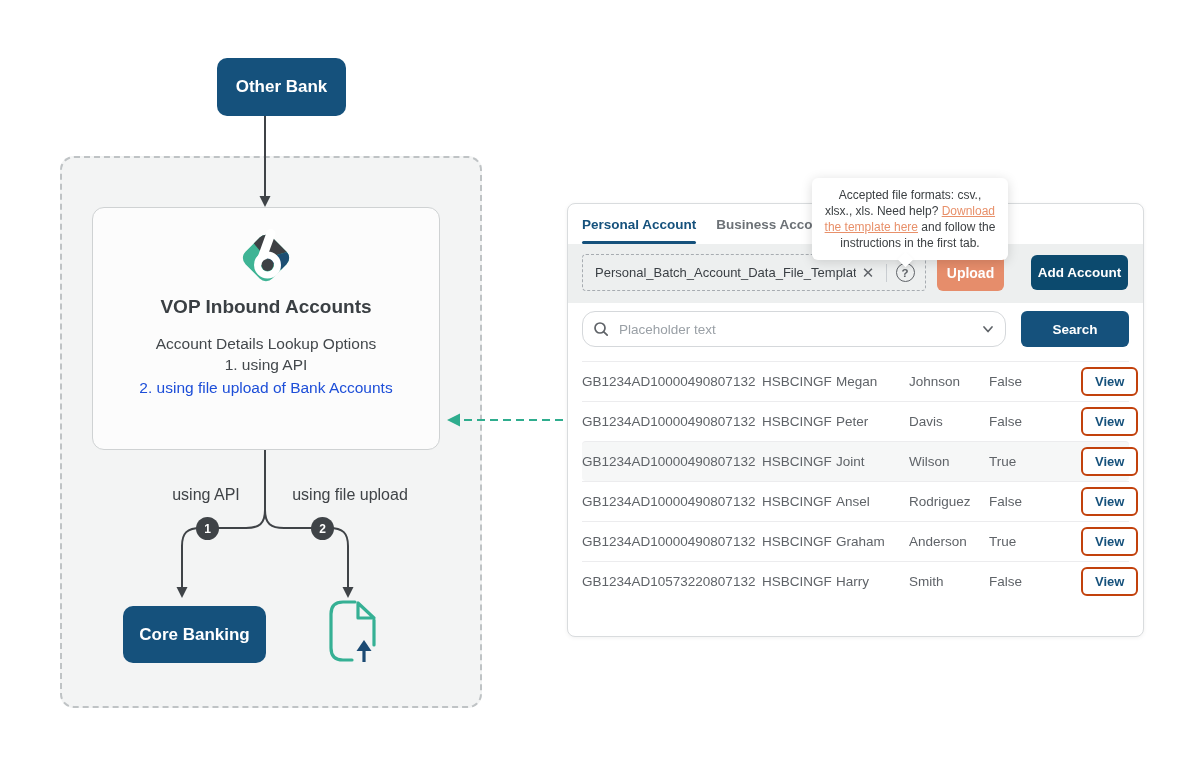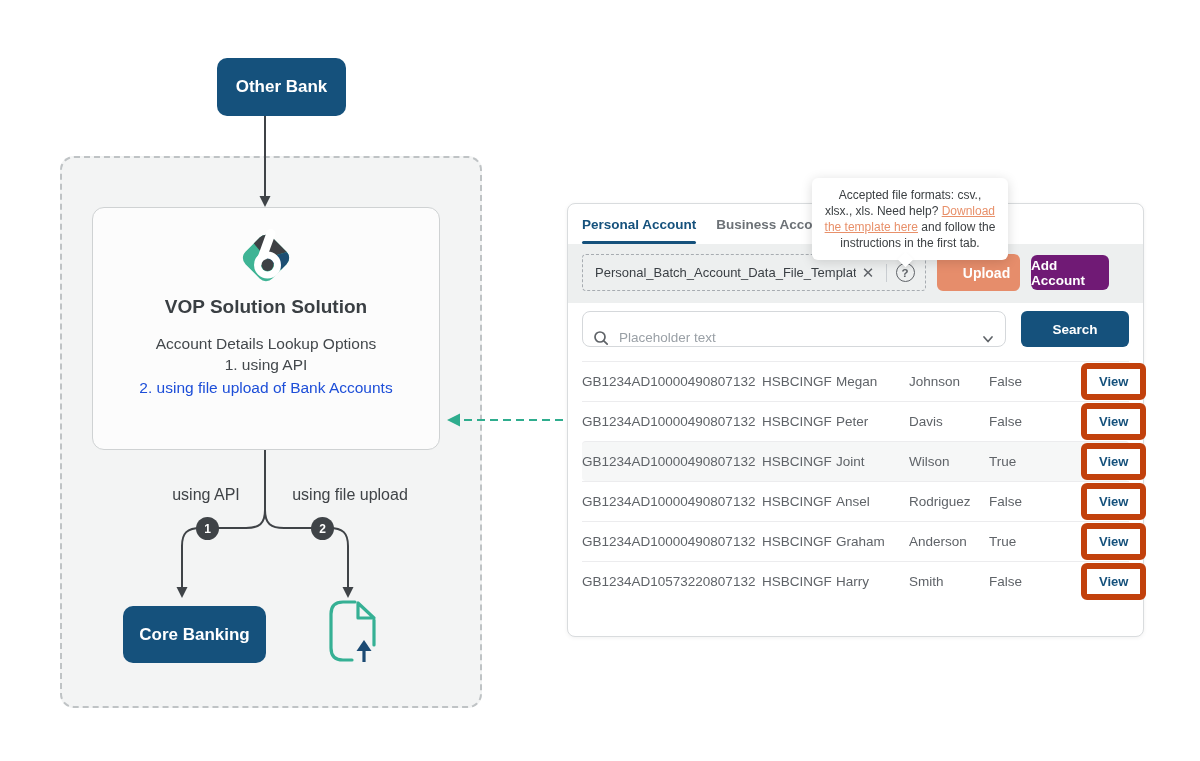--- a/index.html
+++ b/index.html
@@ -42,35 +42,35 @@
   .filebox{position:absolute;left:14px;top:50px;width:344px;height:37px;border:1.5px dashed #a7acb1;
     border-radius:4px;display:flex;align-items:center;box-sizing:border-box;padding:0 8px 0 12px;}
   .filename{flex:1;font-size:13px;color:#3a3f44;white-space:nowrap;overflow:hidden;}
   .icon-btn{width:24px;height:24px;display:flex;align-items:center;justify-content:center;
     color:#5f6368;font-size:15px;cursor:pointer;}
   .help-circle{width:17px;height:17px;border:1.5px solid #5f6368;border-radius:50%;
     font-size:11.5px;font-weight:bold;display:flex;align-items:center;justify-content:center;}
   .vdiv{width:1px;height:18px;background:#c9cdd1;margin:0 6px;}
   .btn{display:flex;align-items:center;justify-content:center;color:#fff;font-weight:bold;
     border-radius:6px;cursor:pointer;position:absolute;}
-  .btn-upload{left:369px;top:50px;width:67px;height:37px;background:#e68d6b;font-size:14px;padding-left:16px;}
-  .btn-add{left:463px;top:51px;width:78px;height:35px;background:#701a75;font-size:13.5px;}
+  .btn-upload{left:369px;top:50px;width:67px;height:37px;background:#e68d6b;font-size:14px;}
+  .btn-add{left:463px;top:51px;width:97px;height:35px;background:#0c4a6e;font-size:13.5px;}
   .btn-search{left:453px;top:107px;width:108px;height:36px;background:#15517c;font-size:13.5px;}
   .searchbox{position:absolute;left:14px;top:107px;width:424px;height:36px;border:1px solid #d5d8db;
-    border-radius:8px;display:flex;align-items:flex-end;box-sizing:border-box;padding:0 10px;background:#fff;}
+    border-radius:13px;display:flex;align-items:center;box-sizing:border-box;padding:0 10px;background:#fff;}
   .searchbox input{flex:1;border:none;outline:none;font-size:13.5px;color:#3a3f44;margin-left:8px;
     font-family:"Liberation Sans",sans-serif;background:transparent;}
   .searchbox input::placeholder{color:#9aa0a6;}
 
   .table{position:absolute;left:14px;top:157px;width:547px;}
   .trow{display:grid;grid-template-columns:180px 74px 73px 80px 92px 1fr;align-items:center;height:39px;}
   .thead{height:35px;font-size:13.5px;font-weight:bold;color:#202124;}
   .tbody .trow{border-top:1px solid #ececee;font-size:13.5px;color:#5f6368;}
   .trow.hl{background:#f6f7f7;border-radius:4px;}
-  .view-btn{justify-self:end;background:#fff;border:6px solid #c2410c;border-radius:6px;
+  .view-btn{justify-self:end;background:#fff;border:2px solid #c2410c;border-radius:6px;
     color:#15517c;font-size:13px;font-weight:bold;padding:5px 12px;cursor:pointer;}
 
   
   .tooltip{position:absolute;left:812px;top:178px;width:196px;box-sizing:border-box;background:#fff;
     border-radius:6px;box-shadow:0 2px 12px rgba(0,0,0,.15);padding:9px 12px;font-size:12px;
     line-height:16px;color:#3c4043;text-align:center;z-index:10;}
   .tooltip .caret{position:absolute;left:88px;bottom:-5px;width:11px;height:11px;background:#fff;
     transform:rotate(45deg);box-shadow:2px 2px 5px rgba(0,0,0,.08);}
   .tt-link{color:#e8906a;text-decoration:underline;cursor:pointer;}
 </style>
@@ -119,21 +119,21 @@
         </defs>
       <g clip-path="url(#dia)">
         <rect x="0" y="0" width="64" height="62" fill="#3fb495"></rect>
         <polygon points="32,31 6,0 64,0 64,22" fill="#3e4044"></polygon>
         <polygon points="32,31 64,22 64,56" fill="#1d4e72"></polygon>
       </g>
       <rect x="27.5" y="1" width="9" height="38" rx="4.5" transform="rotate(20 32 20)" fill="#ffffff"></rect>
       <circle cx="33.5" cy="38" r="10" fill="none" stroke="#ffffff" stroke-width="7"></circle>
       <circle cx="33.5" cy="38" r="6" fill="#3e4044"></circle>
     </svg>
-    <div class="sol-title">VOP Solution Solution</div>
+    <div class="sol-title">VOP Inbound Accounts</div>
     <div class="sol-sub">Account Details Lookup Options</div>
     <div class="sol-opt1">1. using API</div>
     <div class="sol-opt2">2. using file upload of Bank Accounts</div>
   </div>
 
   <div class="branch-label label-api">using API</div>
   <div class="branch-label label-file">using file upload</div>
   <div class="num-badge badge-1">1</div>
   <div class="num-badge badge-2">2</div>
 

